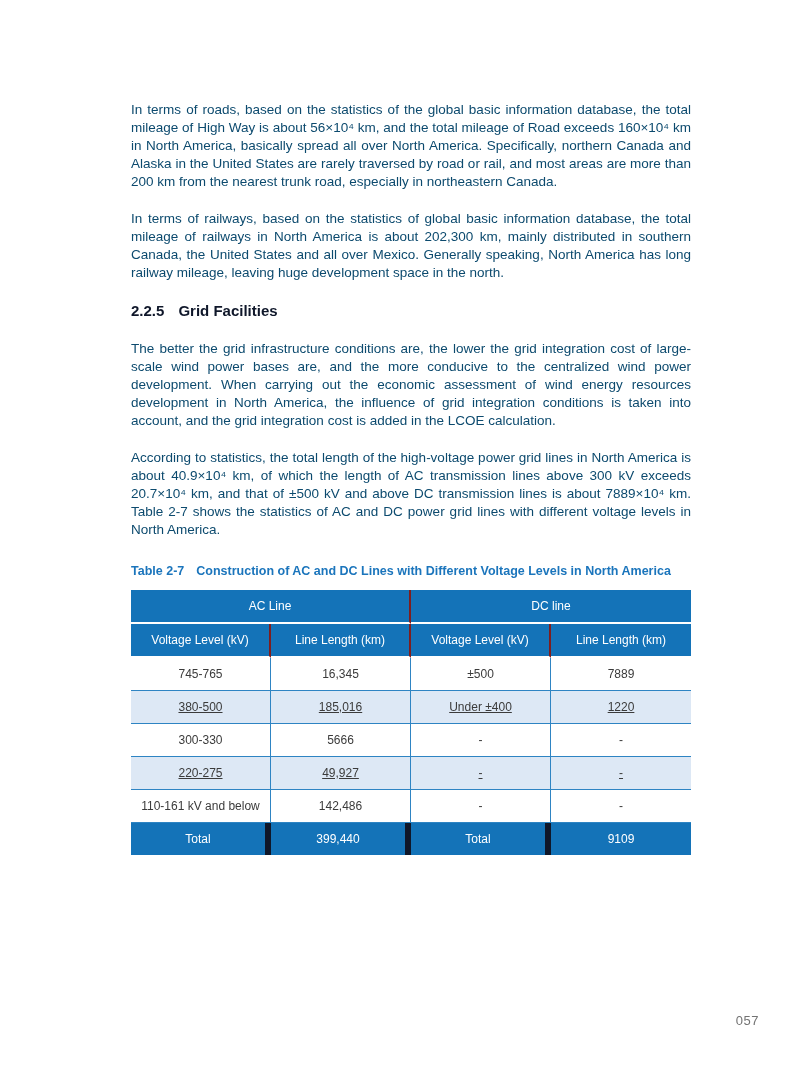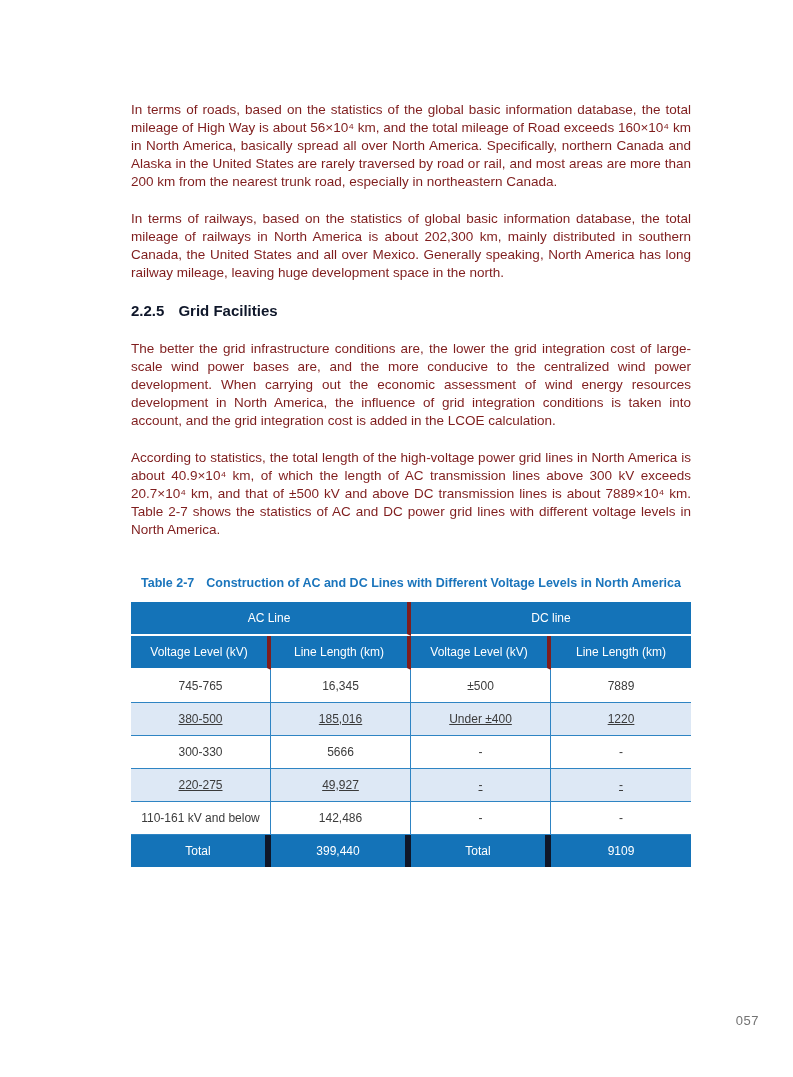--- a/index.html
+++ b/index.html
@@ -16,33 +16,32 @@
     position: absolute;
     left: 131px;
     top: 101px;
     width: 560px;
   }
   p.body-text {
     margin: 0 0 19px 0;
     font-size: 13.5px;
     line-height: 18px;
     text-align: justify;
-    color: #7f1d1d;
+    color: #0c4a6e;
   }
   h3.section-heading {
     margin: 0 0 19px 0;
     font-size: 15px;
     line-height: 20px;
     font-weight: bold;
     color: #0f172a;
   }
   h3.section-heading .section-number { margin-right: 14px; }
   .table-caption {
-    margin: 37px 0 12px 0;
-    text-align: center;
+    margin: 25px 0 12px 0;
     font-size: 12.5px;
     font-weight: bold;
     color: #1b75bc;
   }
   .table-caption .cap-label { margin-right: 12px; }
   table.grid-table {
     border-collapse: separate;
     border-spacing: 0;
     width: 560px;
     table-layout: fixed;
@@ -56,21 +55,21 @@
     text-align: center;
     vertical-align: middle;
     font-weight: normal;
   }
   
   tr.hdr th {
     background: #1473b8;
     color: #ffffff;
     border-bottom: 2px solid #ffffff;
   }
-  tr.hdr th.div-r { border-right: 4px solid #7f1d1d; }
+  tr.hdr th.div-r { border-right: 2px solid #7f1d1d; }
   
   tr.body-row td { border-bottom: 1px solid #2e84c3; }
   tr.body-row td.div-r { border-right: 1px solid #2e84c3; }
   tr.body-row.alt td { background: #dde8f5; text-decoration: underline; }
   
   tr.total-row td {
     background: #1473b8;
     color: #ffffff;
   }
   tr.total-row td.div-r { border-right: 6px solid #0f172a; }

